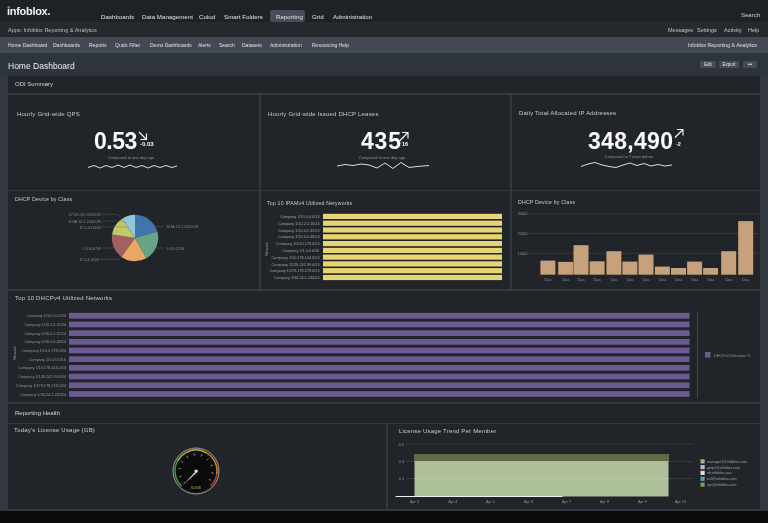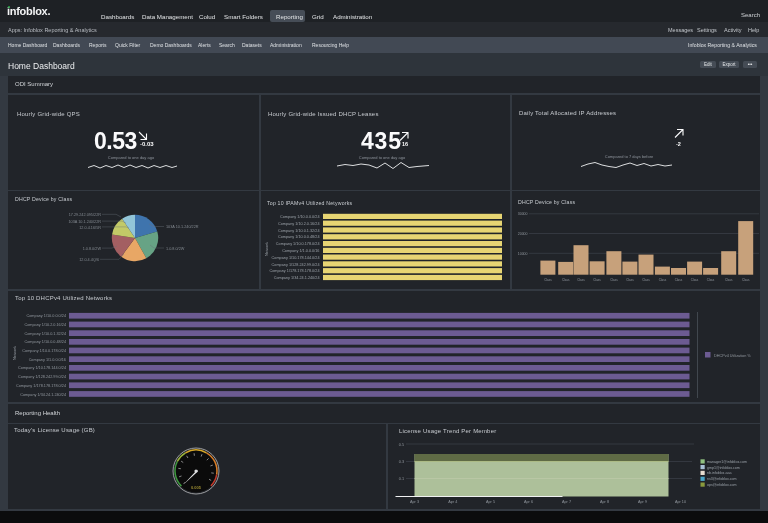--- a/index.html
+++ b/index.html
@@ -83,20 +83,21 @@
   <svg class="abs" style="left:398px;top:130px;" width="13" height="13" viewBox="0 0 13 13">
     <path d="M2 10.5 L10 2.5 M4 2.5 L10 2.5 L10 8.5" stroke="#fbfbfc" stroke-width="1.1" fill="none"></path>
   </svg>
   <div class="kpival" style="left:402px;top:140.5px;font-size:5.5px;">16</div>
   <div class="tiny" style="left:341px;top:155px;width:82px;text-align:center;">Compared to one day ago</div>
   <svg class="abs" style="left:337px;top:158px;" width="92" height="14" viewBox="0 0 92 14">
     <path d="M0 8 L8 6.5 L16 7.5 L24 6 L32 7 L40 10 L48 5 L56 10.5 L64 4.5 L72 9.5 L80 8.5 L92 7.5" stroke="#f2f3f4" stroke-width="0.9" fill="none"></path>
   </svg>
 
   <div class="ttl" style="left:519px;top:110px;">Daily Total Allocated IP Addresses</div>
+  <div class="kpival" style="left:588px;top:127.5px;font-size:23px;letter-spacing:0.3px;">348,490</div>
   <svg class="abs" style="left:673px;top:127px;" width="13" height="13" viewBox="0 0 13 13">
     <path d="M2 10.5 L10 2.5 M4 2.5 L10 2.5 L10 8.5" stroke="#fbfbfc" stroke-width="1.1" fill="none"></path>
   </svg>
   <div class="kpival" style="left:676px;top:140.5px;font-size:5.5px;">-2</div>
   <div class="tiny" style="left:587px;top:153.5px;width:84px;text-align:center;">Compared to 7 days before</div>
   <svg class="abs" style="left:581px;top:158px;" width="91" height="13" viewBox="0 0 91 13">
     <path d="M0 8.5 L7 6 L14 4.5 L21 7 L28 8.5 L35 9.5 L42 7 L49 5 L56 7.5 L63 5.5 L70 8 L77 6.5 L84 8 L91 7" stroke="#f2f3f4" stroke-width="0.9" fill="none"></path>
   </svg>
 
   <div class="card" style="left:8px;top:191px;width:251px;height:97.5px;"></div>

